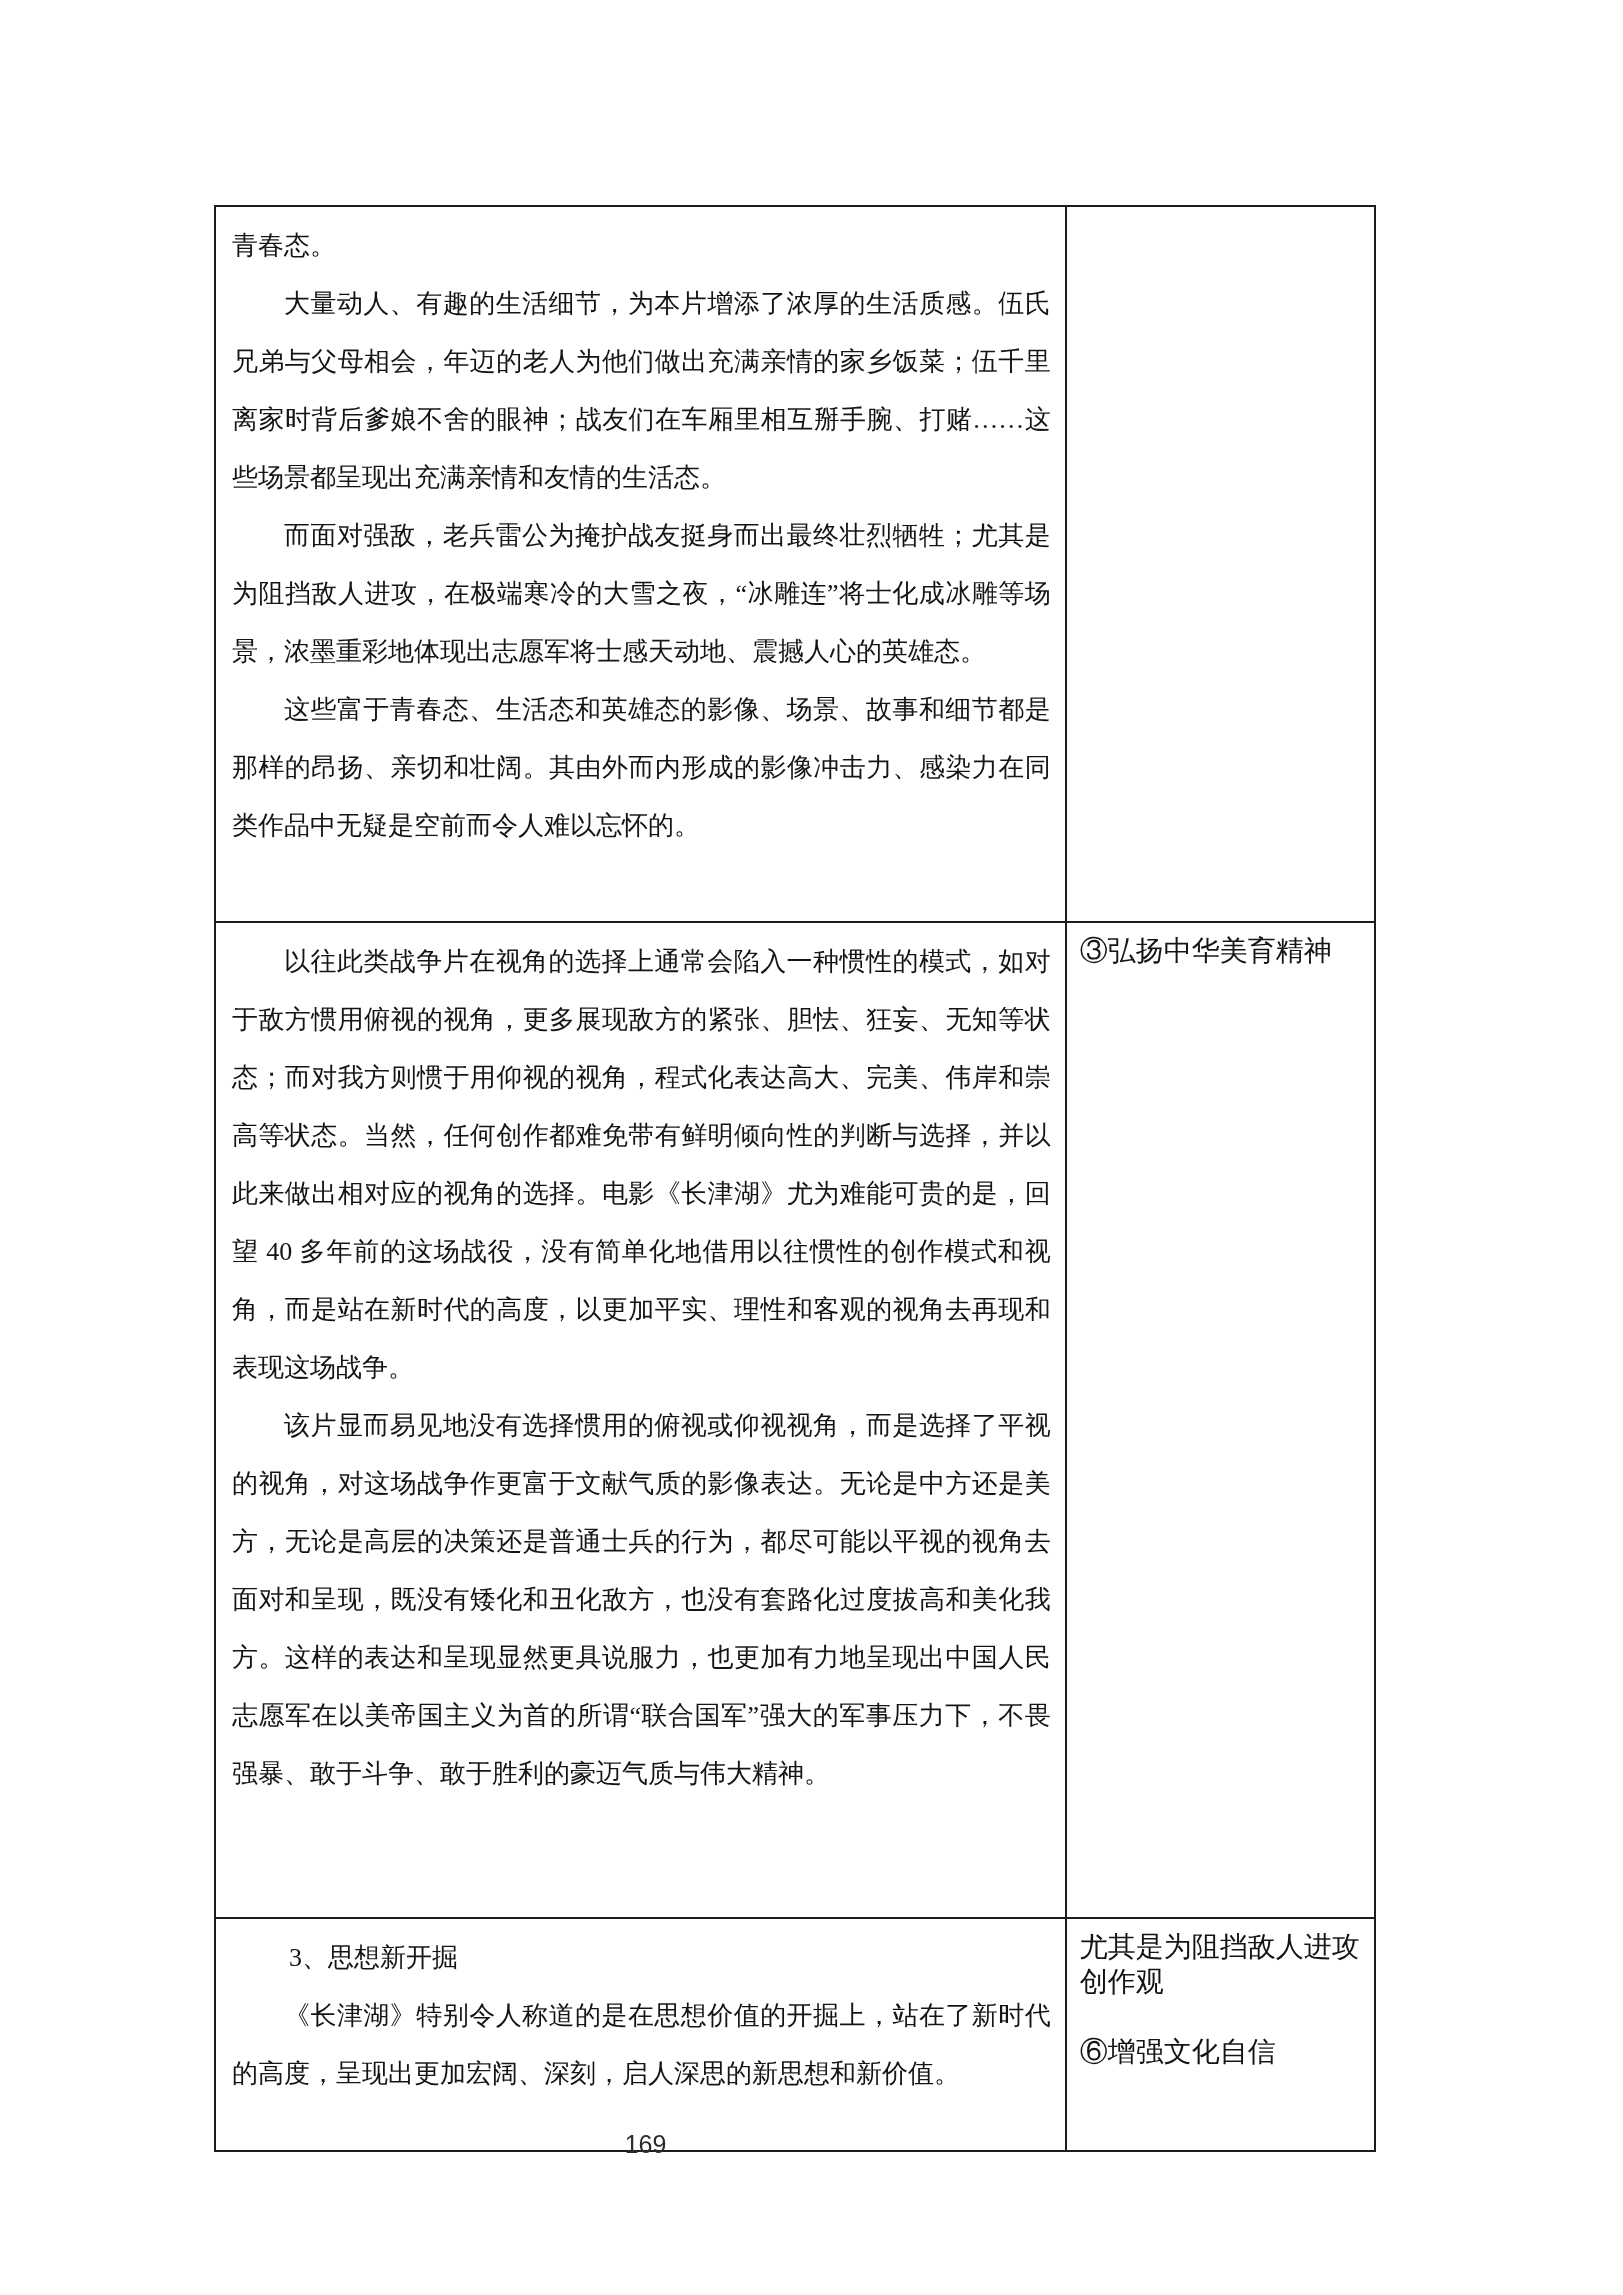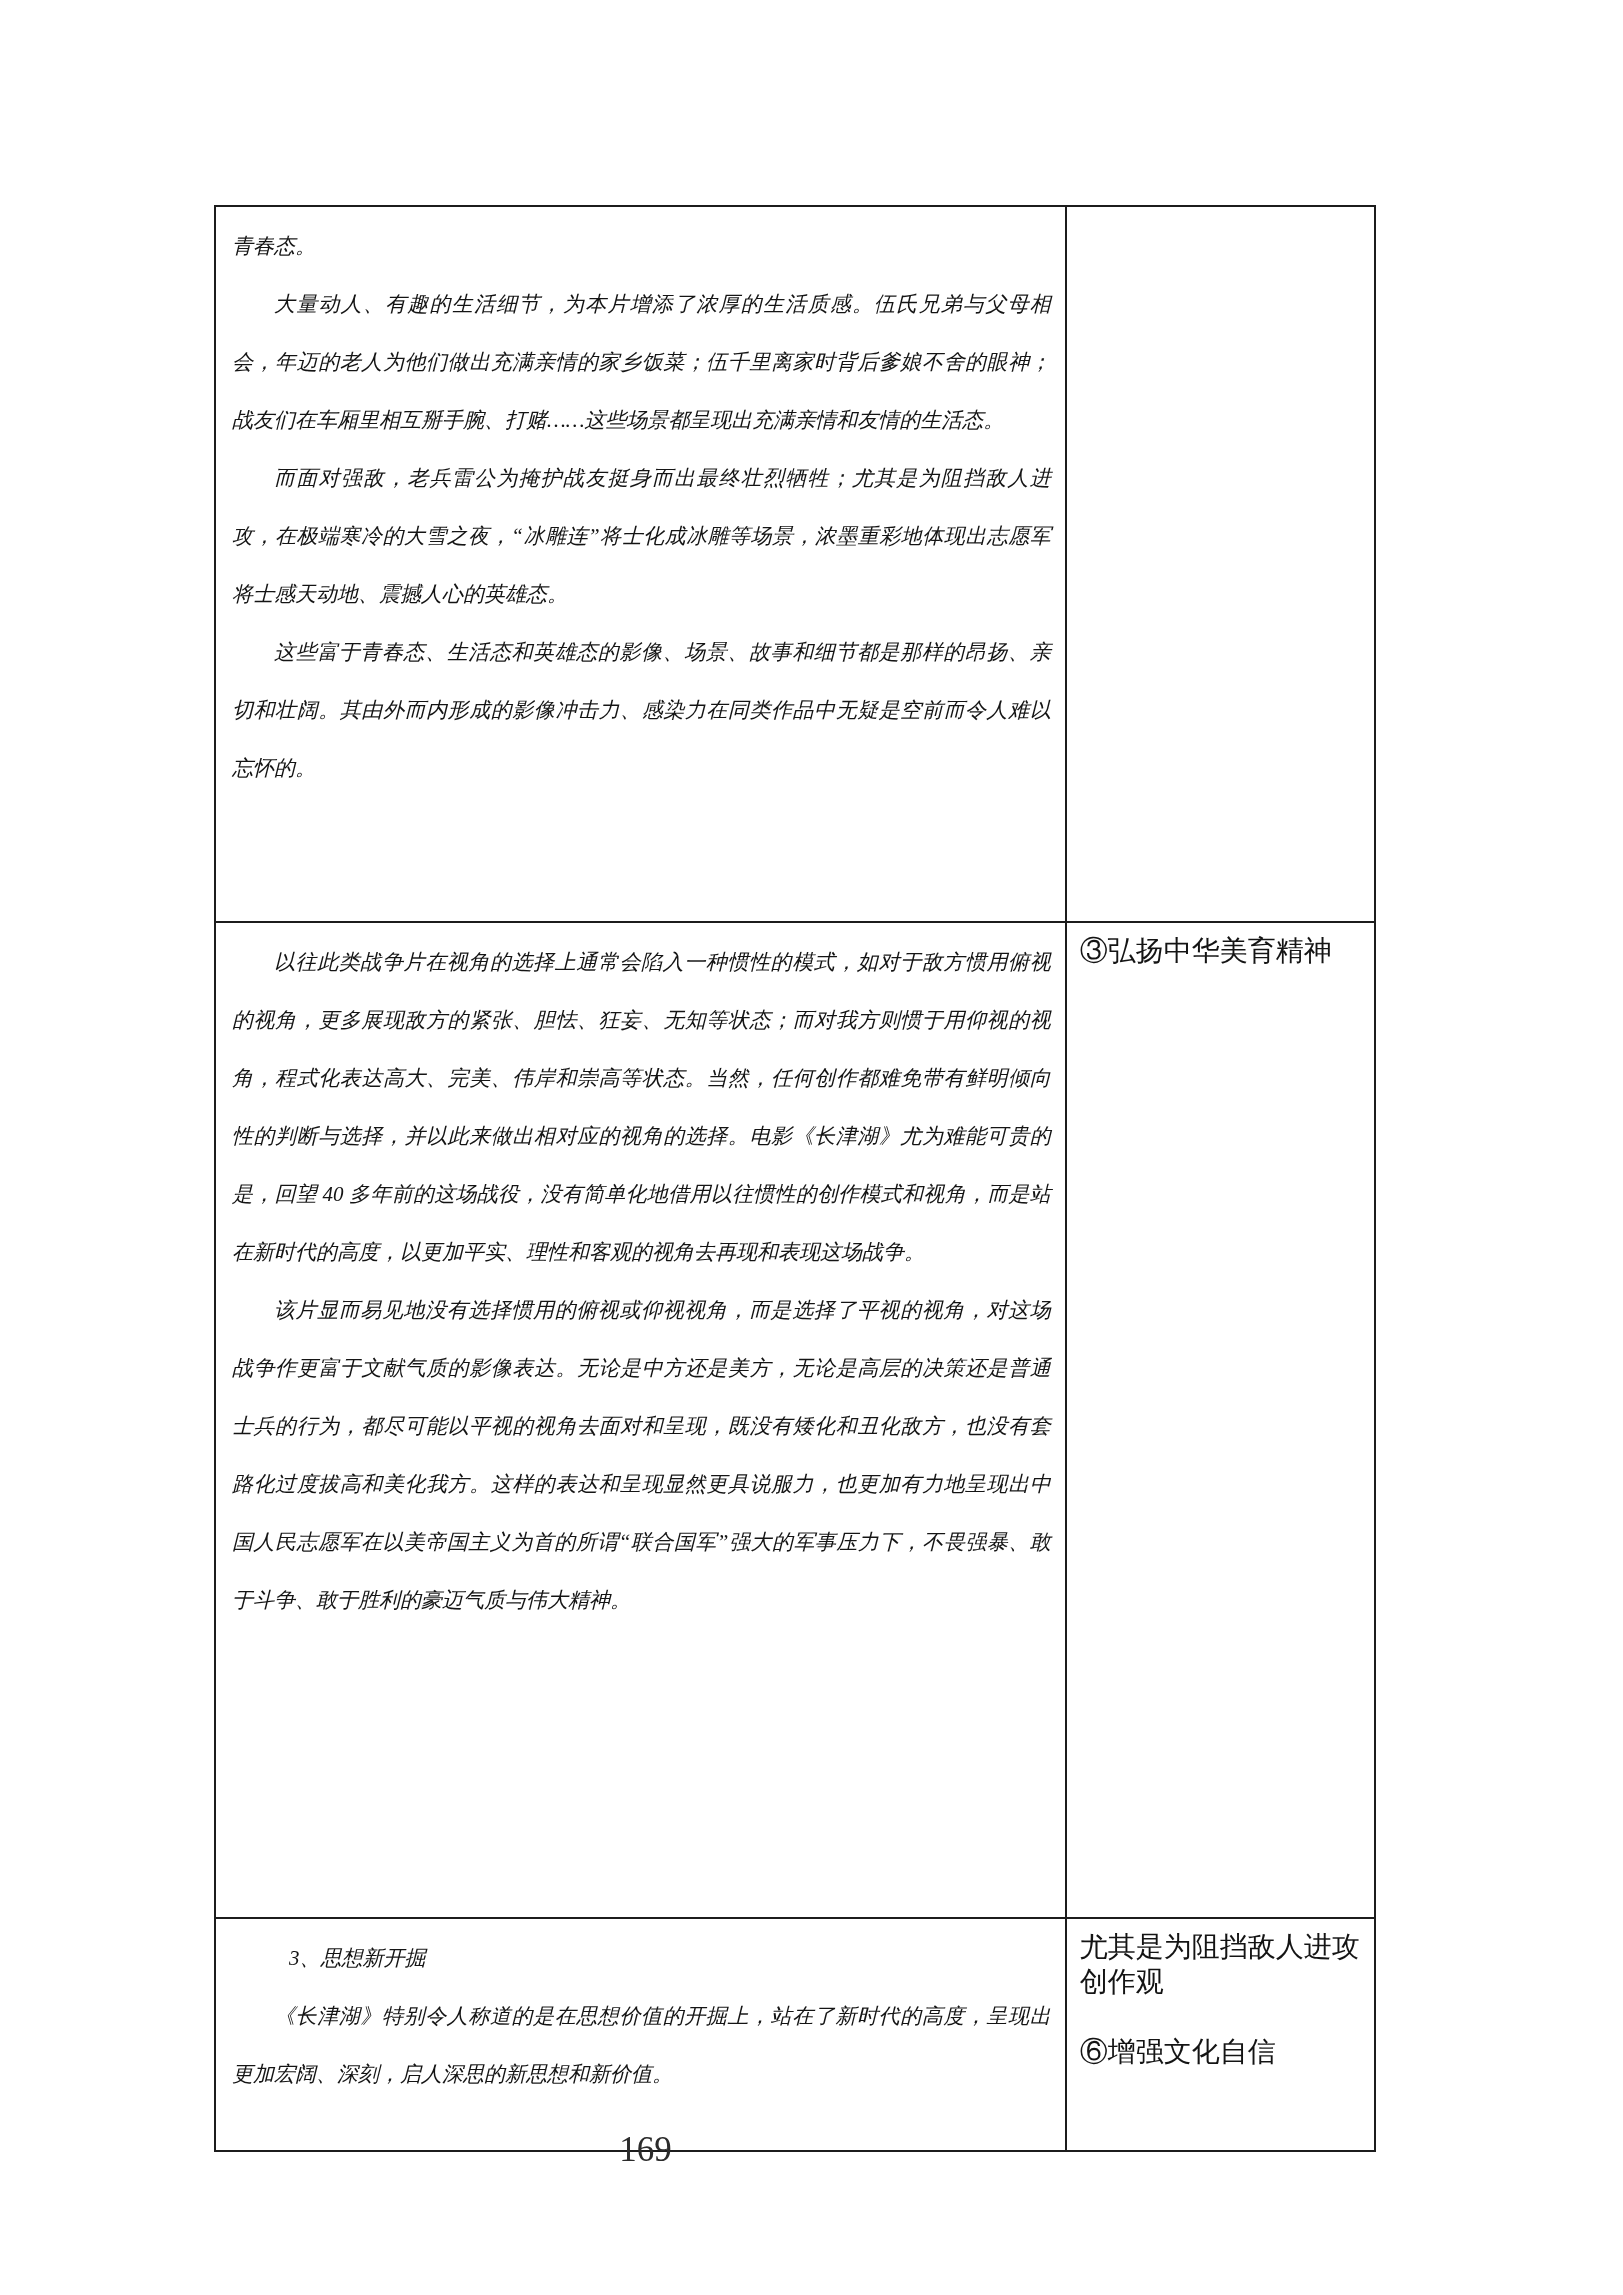--- a/index.html
+++ b/index.html
@@ -24,44 +24,43 @@
   }
   .trow { display: flex; box-sizing: content-box; }
   .trow-0 { height: 714px; border-bottom: 2.4px solid #1c1c1c; }
   .trow-1 { height: 994px; border-bottom: 2.4px solid #1c1c1c; }
   .trow-2 { height: 231px; }
   .cell { box-sizing: border-box; overflow: hidden; }
   .cell.left {
     width: 851px;
     border-right: 2.4px solid #1c1c1c;
     padding: 9.5px 14.3px 0 16px;
-    font-size: 21px;
+    font-size: 26px;
     line-height: 58px;
     text-align: justify;
-    font-style: italic;
   }
   .cell.right {
     flex: 1;
     padding: 9.5px 11px 0 12.7px;
     font-size: 28px;
     line-height: 35px;
   }
   .para { margin: 0; text-indent: 2em; }
   .para.no-indent { text-indent: 0; }
   .heading { margin: 0; text-indent: 0; }
   .heading.indented { text-indent: 57px; }
   .anno-item + .anno-item { margin-top: 35px; }
   .anno-line { white-space: nowrap; }
   .page-number {
     position: absolute;
     left: 0; top: 2130px;
     width: 1291px;
     text-align: center;
-    font-family: Liberation Serif, serif;
-    font-size: 35px;
+    font-family: Liberation Sans, sans-serif;
+    font-size: 25px;
     color: #2b2b2b;
   }
 </style>
 </head>
 <body>
 
 <div class="page">
   <div class="doc-table">
     <section class="trow trow-0">
       <div class="cell left">

